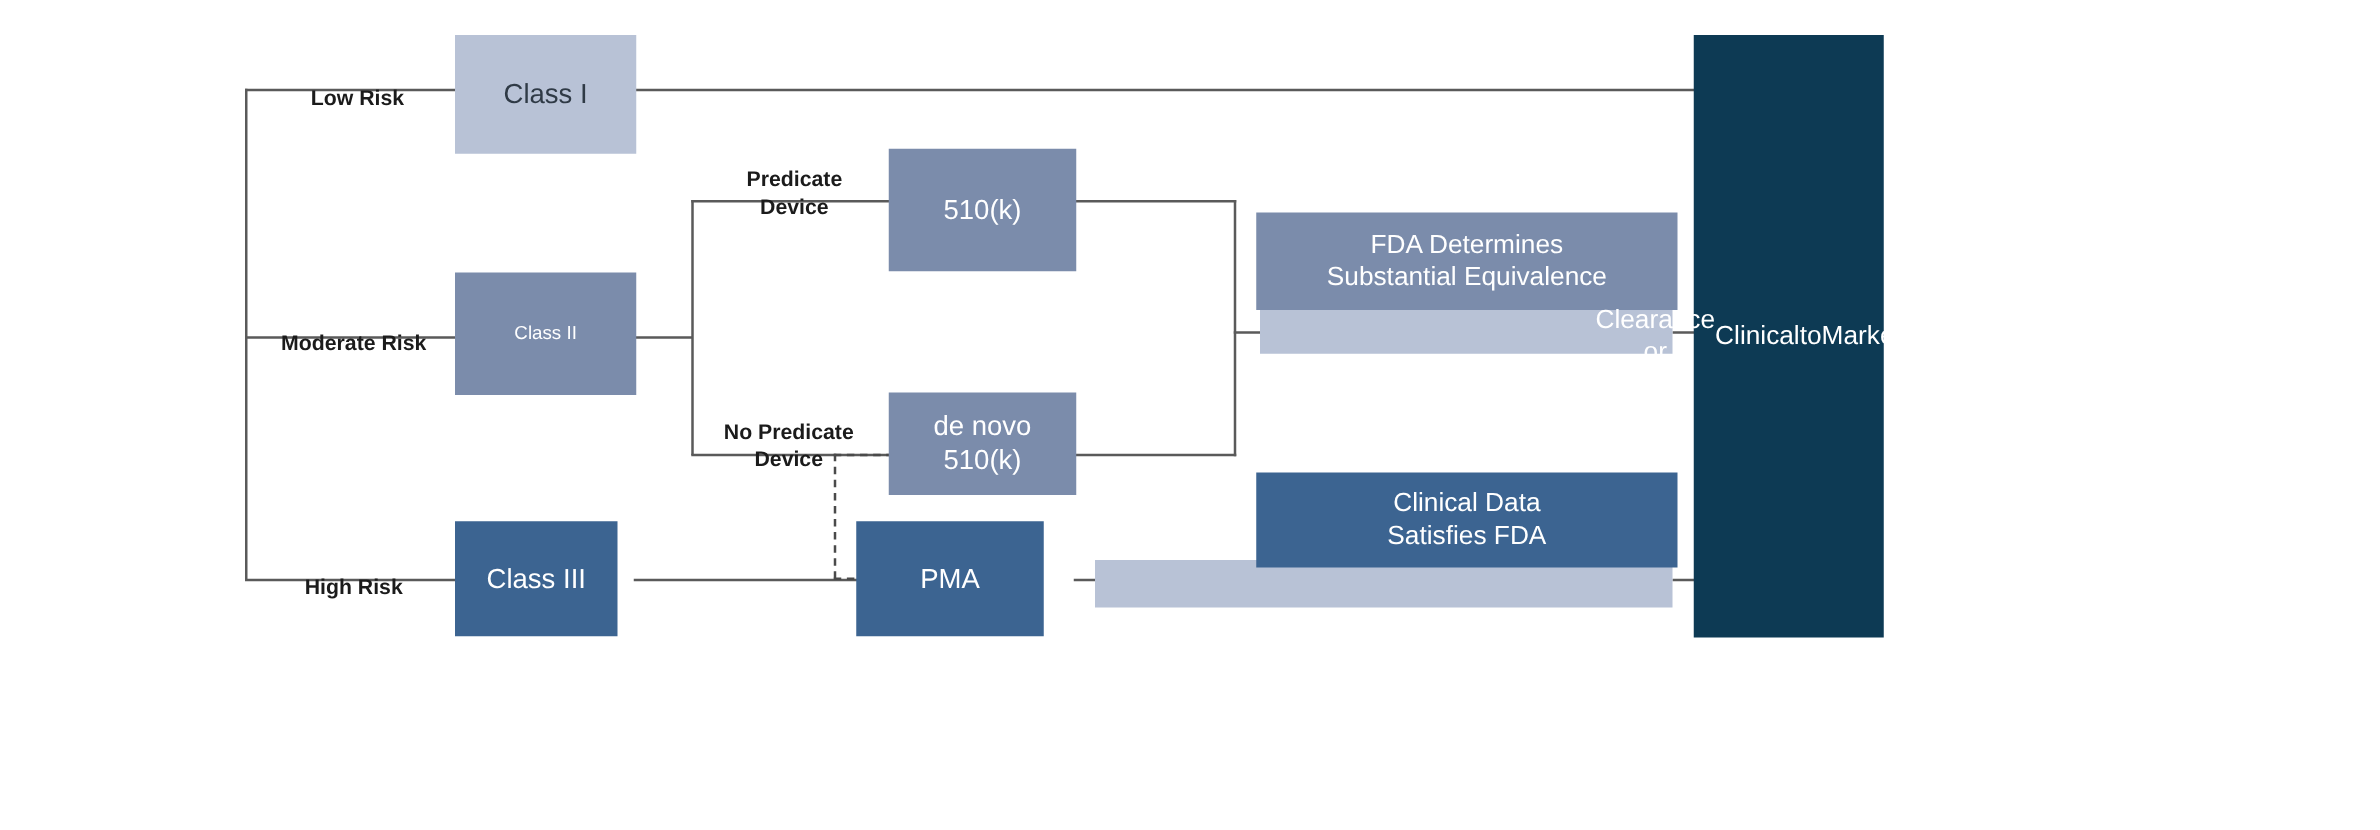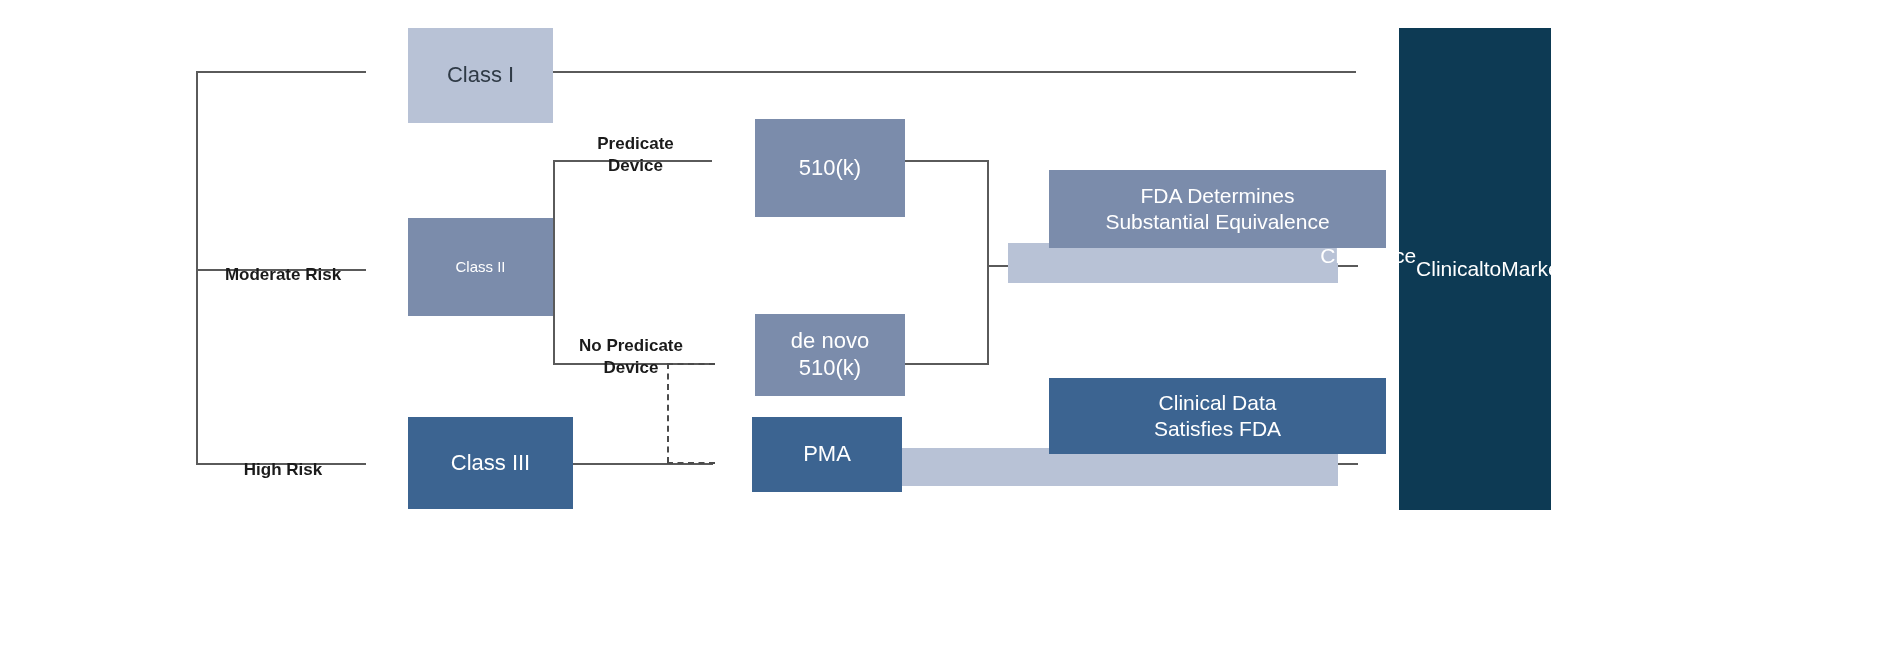--- a/index.html
+++ b/index.html
@@ -15,21 +15,20 @@
     position:absolute;
     display:flex;
     align-items:center;
     justify-content:center;
     text-align:center;
     color:#ffffff;
     font-weight:400;
     line-height:1.22;
     box-sizing:border-box;
     z-index:5;
-    margin-left:44px;
   }
   .box.navy{background:#0d3a54;}
   .box.slate{background:#7b8cab;}
   .box.lav{background:#b8c2d6;color:#2f3a46;}
   .box.steel{background:#3c6491;}
   .bar{
     position:absolute;
     background:#b8c2d6;
     z-index:3;
   }
@@ -110,34 +109,34 @@
 
 
   <div class="box lav" style="left:364px; top:28px; width:145px; height:95px; font-size:22px;">
     <span>Class I</span>
   </div>
 
   <div class="box slate" style="left:364px; top:218px; width:145px; height:98px; font-size:15px;">
     <span>Class II</span>
   </div>
 
-  <div class="box steel" style="left:364px; top:417px; width:165px; height:92px; font-size:22px;">
+  <div class="box steel" style="left:364px; top:417px; width:130px; height:92px; font-size:22px;">
     <span>Class III</span>
   </div>
 
   <div class="box slate" style="left:711px; top:119px; width:150px; height:98px; font-size:22px;">
     <span>510(k)</span>
   </div>
 
   <div class="box slate" style="left:711px; top:314px; width:150px; height:82px; font-size:22px; flex-direction:column;">
     <span>de novo</span>
     <span>510(k)</span>
   </div>
 
-  <div class="box steel" style="left:708px; top:417px; width:150px; height:75px; font-size:22px;">
+  <div class="box steel" style="left:685px; top:417px; width:150px; height:92px; font-size:22px;">
     <span>PMA</span>
   </div>
 
   <div class="box slate" style="left:1005px; top:170px; width:337px; height:78px; font-size:21px; flex-direction:column;">
     <span>FDA Determines</span>
     <span>Substantial Equivalence</span>
   </div>
 
   <div class="box steel" style="left:1005px; top:378px; width:337px; height:76px; font-size:21px; flex-direction:column;">
     <span>Clinical Data</span>
@@ -145,20 +144,23 @@
   </div>
 
   <div class="box navy" style="left:1355px; top:28px; width:152px; height:482px; font-size:21px; ">
     <span>Clearance or</span>
     <span>Clinical</span>
     <span>to</span>
     <span>Market</span>
     <span>Device</span>
   </div>
 
+  <div class="elabel" style="left:206px; top:47px; width:160px;">
+    <span>Low Risk</span>
+  </div>
 
   <div class="elabel" style="left:198px; top:243px; width:170px;">
     <span>Moderate Risk</span>
   </div>
 
   <div class="elabel" style="left:198px; top:438px; width:170px;">
     <span>High Risk</span>
   </div>
 
   <div class="elabel" style="left:558px; top:112px; width:155px;">

